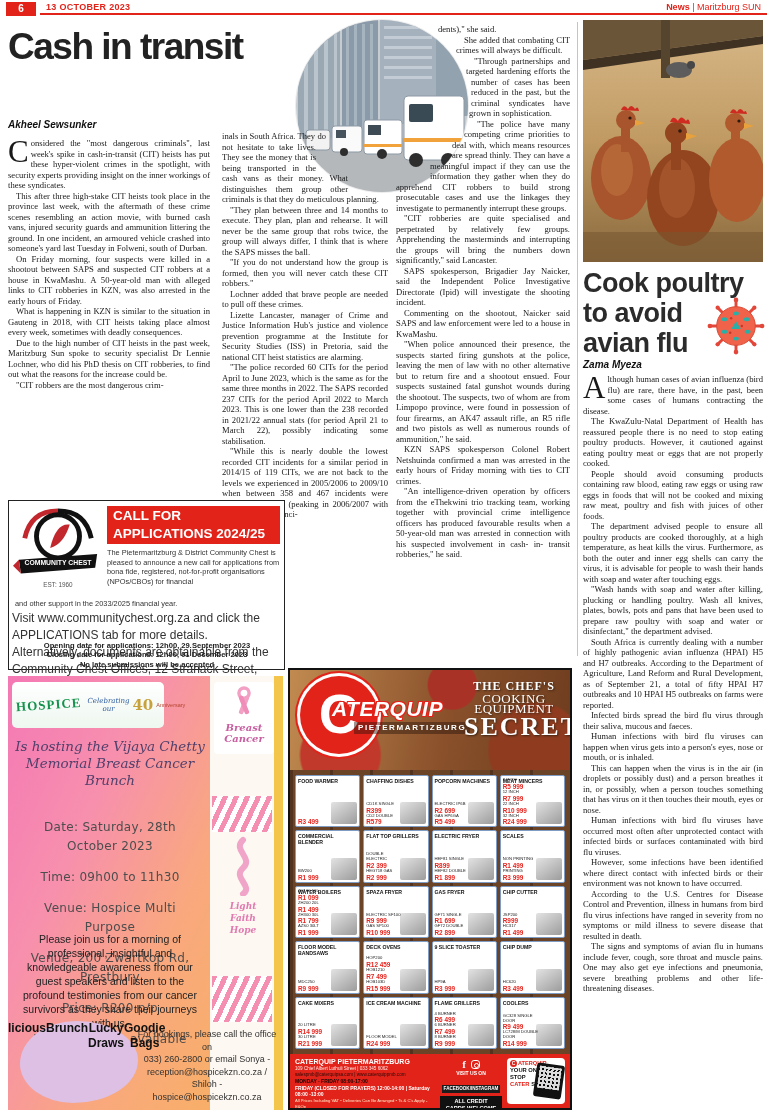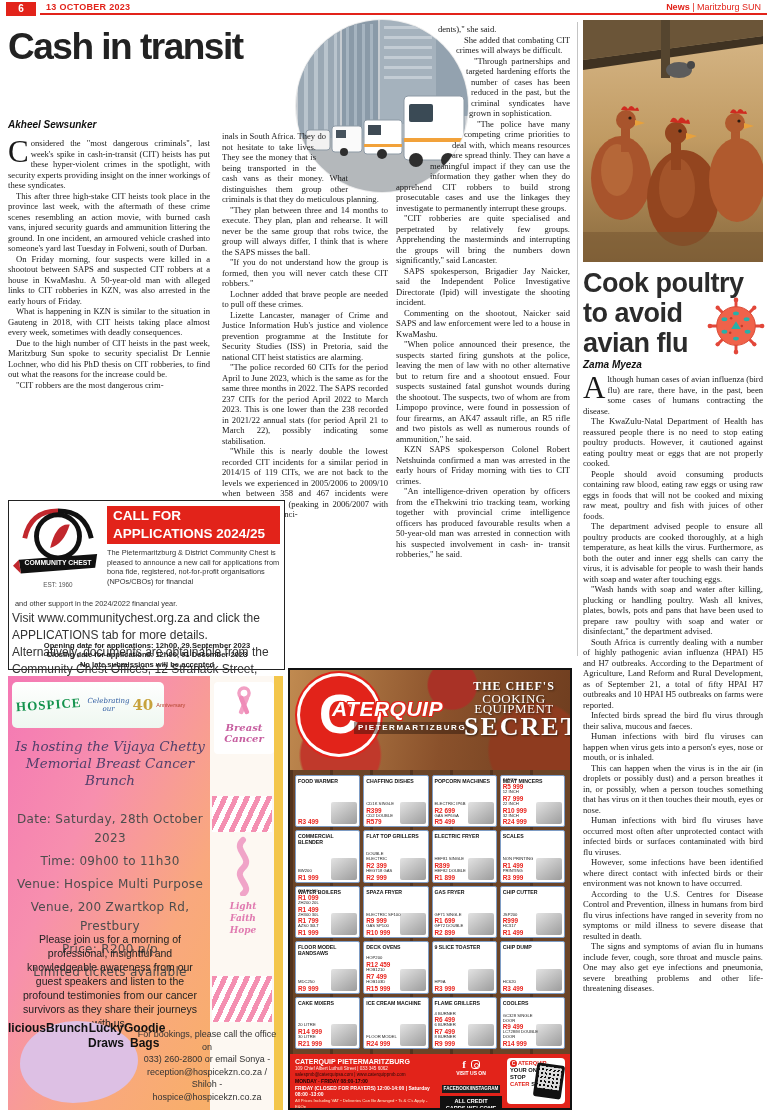--- a/index.html
+++ b/index.html
@@ -68,21 +68,21 @@
   .celebr{font:italic 7px/8px "DejaVu Serif",serif;color:#2c5aa0;text-align:center}
   .anno{font:bold 15px/15px "DejaVu Serif",serif;color:#c7a23c}
   .annolab{font:5.5px/7px "Liberation Sans",sans-serif;color:#b4452f}
   .bcpanel{position:absolute;left:206px;top:6px;width:60px;height:72px;background:#fff;border-radius:4px;
     text-align:center;padding-top:2px}
   .bctext{font:italic bold 10px/11px "DejaVu Serif",serif;color:#c75fa0}
   .hosting{position:absolute;left:4px;top:62px;width:196px;text-align:center;
     font:italic 13.5px/17px "DejaVu Serif",serif;color:#51406b}
   .hdetails{position:absolute;left:2px;top:130px;width:200px;text-align:center;
     font:500 12px/19px "DejaVu Sans",sans-serif;color:#4d4d4d;letter-spacing:.3px}
-  .hdetails p{margin:4px}
+  .hdetails p{margin:12px}
   .invite{position:absolute;left:8px;top:256px;width:188px;text-align:center;
     font:10.5px/14px "Liberation Sans",sans-serif;color:#222}
   .badge{position:absolute;left:12px;top:345px;width:118px;height:82px;background:#ddc0e4;
     border-radius:48% 52% 55% 45%/52% 48% 52% 48%;display:flex;flex-direction:row;justify-content:center;
     text-align:center;font:bold 12px/15px "Liberation Sans",sans-serif;color:#111}
   .badge p{margin:0}
   .bookings{position:absolute;left:128px;top:352px;width:142px;text-align:center;
     font:9px/12.5px "Liberation Sans",sans-serif;color:#333}
   .bookings p{margin:0}
   .zig{position:absolute;width:60px;background:repeating-linear-gradient(115deg,#f48fb1 0 5px,#ffffff 5px 10px)}
@@ -358,21 +358,21 @@
       <path d="M6 56 L0 62 L8 70 Z" fill="#c1272d"></path>
       <text x="46" y="61.5" text-anchor="middle" font-size="7" font-weight="bold" fill="#ffffff" font-family="Liberation Sans, sans-serif">COMMUNITY CHEST</text>
       <text x="46" y="84" text-anchor="middle" font-size="6.5" fill="#555555" font-family="Liberation Sans, sans-serif">EST: 1960</text>
     </svg>
   </div>
   <div class="ccred">
     <div>CALL FOR</div>
     <div>APPLICATIONS 2024/25</div>
   </div>
   <div class="ccbody">The Pietermaritzburg &amp; District Community Chest is pleased to announce a new call for applications from bona fide, registered, not-for-profit organisations (NPOs/CBOs) for financial</div>
-  <div class="cccont">and other support in the 2024/2022 financial year.</div>
+  <div class="cccont">and other support in the 2033/2025 financial year.</div>
   <div class="ccvisit">Visit www.communitychest.org.za and click the APPLICATIONS tab for more details. Alternatively, documents are obtainable from the Community Chest Offices, 12 Stranack Street, PMBurg.</div>
   <div class="ccbold">
     <div>Opening date for applications: 12h00, 29 September 2023</div>
     <div>Closing date for applications: 12h00, 01 December 2023</div>
     <div>No late submissions will be accepted</div>
   </div>
 </div>
 
 <div class="abs hospad">
   <div class="hospgrad"></div>

